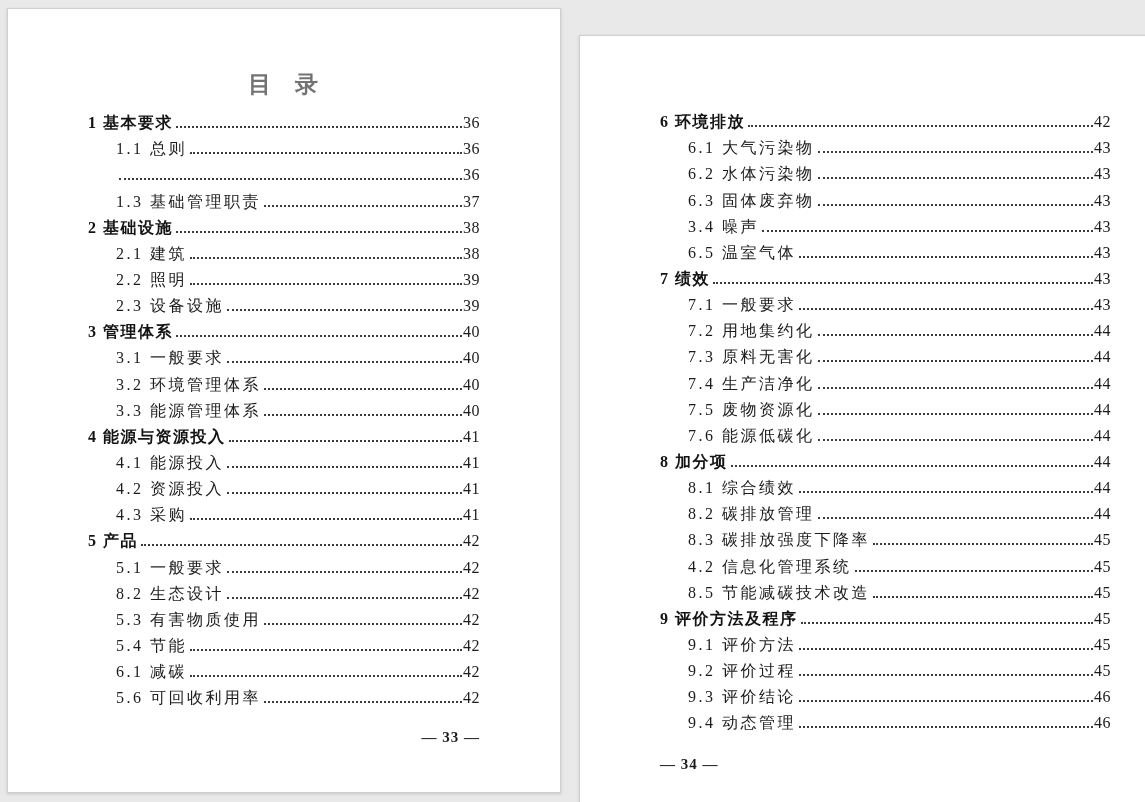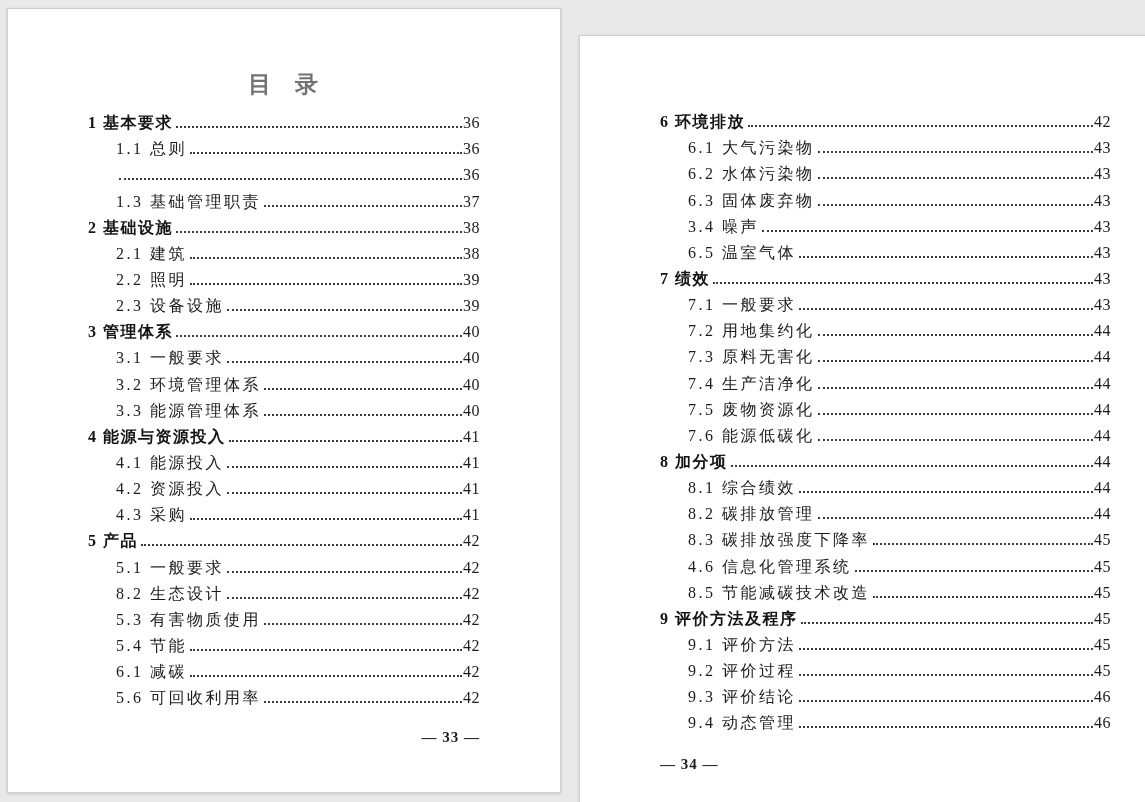--- a/index.html
+++ b/index.html
@@ -293,21 +293,21 @@
     <span class="toc-label">8.2 碳排放管理</span>
     <span class="toc-dots"></span>
     <span class="toc-page">44</span>
   </div>
       <div class="toc-row level-2">
     <span class="toc-label">8.3 碳排放强度下降率</span>
     <span class="toc-dots"></span>
     <span class="toc-page">45</span>
   </div>
       <div class="toc-row level-2">
-    <span class="toc-label">4.6 信息化管理系统</span>
+    <span class="toc-label">4.2 信息化管理系统</span>
     <span class="toc-dots"></span>
     <span class="toc-page">45</span>
   </div>
       <div class="toc-row level-2">
     <span class="toc-label">8.5 节能减碳技术改造</span>
     <span class="toc-dots"></span>
     <span class="toc-page">45</span>
   </div>
       <div class="toc-row level-1">
     <span class="toc-label">9 评价方法及程序</span>

